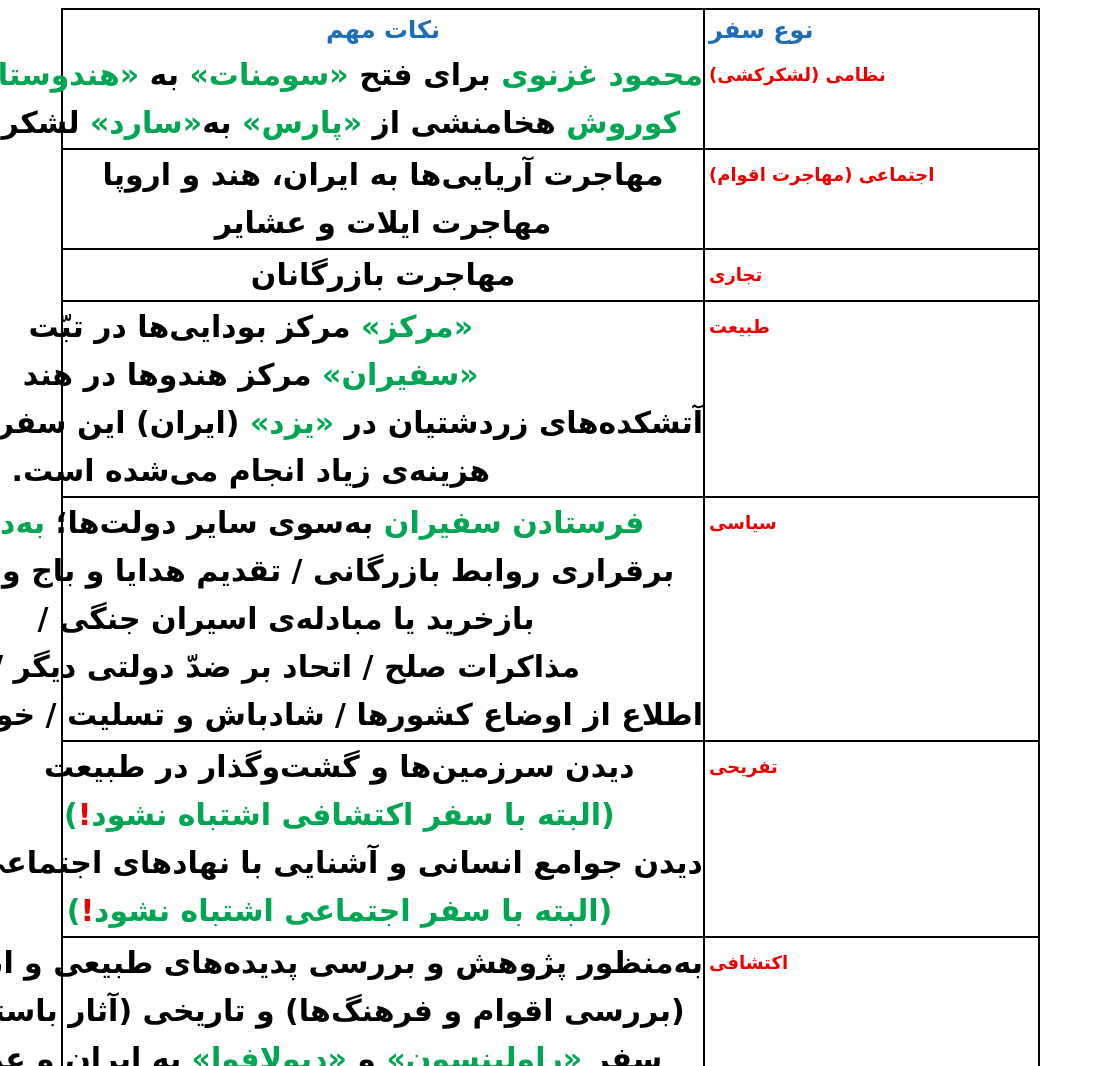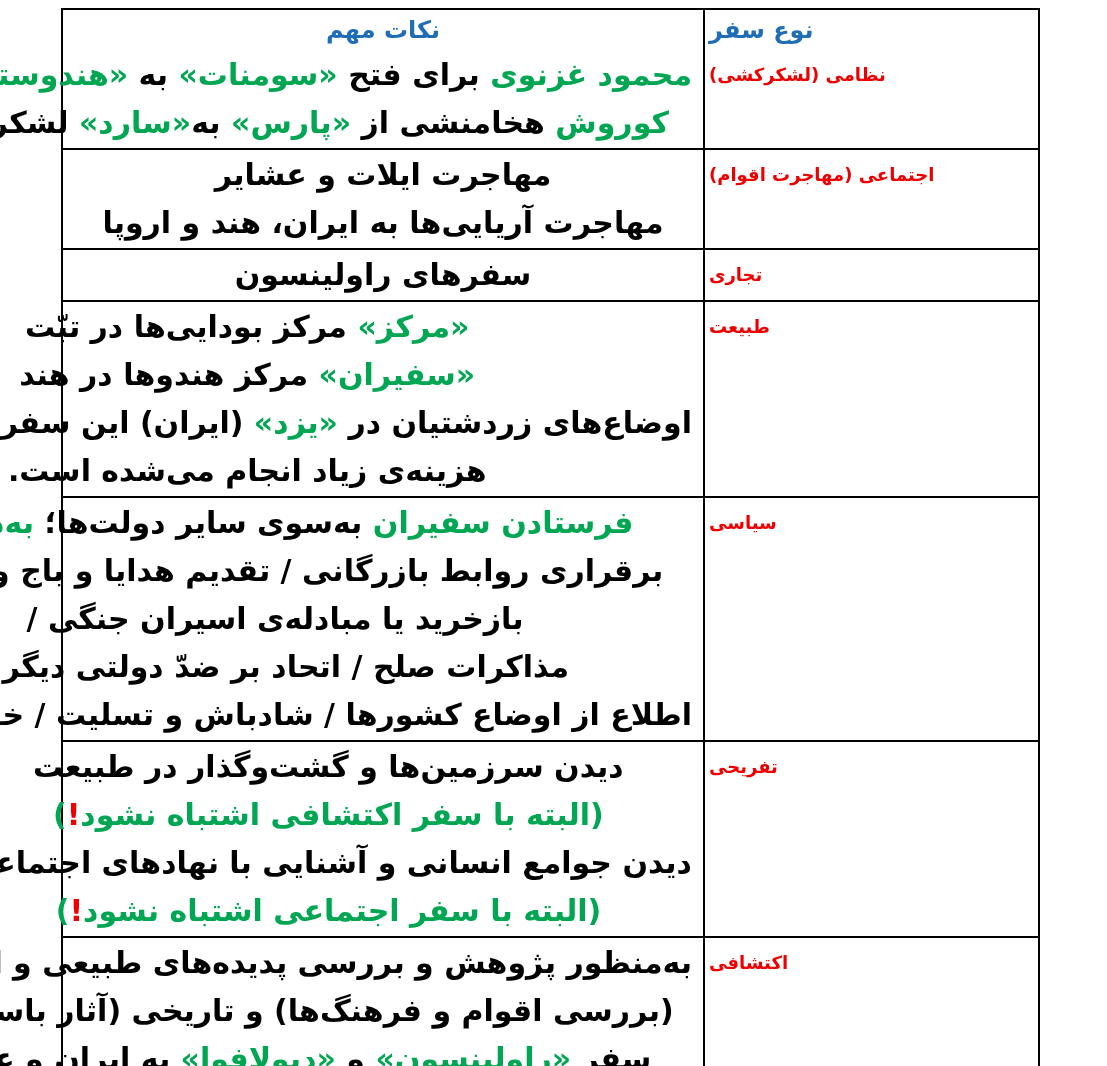--- a/index.html
+++ b/index.html
@@ -29,21 +29,21 @@
   .cell-type {
     width: 335px;
     flex: 0 0 335px;
     border-left: 2px solid #000; 
     text-align: left;
     padding: 1px 4px;
   }
   .cell-notes {
     flex: 1 1 auto;
     text-align: center;
-    padding: 1px 11px;
+    padding: 1px 0;
   }
   .header-row .cell-type,
   .header-row .cell-notes {
     height: 40px;
     line-height: 38px;
     font-size: 24px;
   }
   .c-blue  { color: #1e6db6; }
   .c-red   { color: #ee0000; }
   .c-green { color: #00a651; }
@@ -75,40 +75,40 @@
         <div class="cell-notes">
           <div class="line"><span class="c-green">محمود غزنوی</span><span class="c-black"> برای فتح </span><span class="c-green">«سومنات»</span><span class="c-black"> به </span><span class="c-green">«هندوستان»</span><span class="c-black"> رفت.</span></div>
           <div class="line"><span class="c-green">کوروش</span><span class="c-black"> هخامنشی از </span><span class="c-green">«پارس»</span><span class="c-black"> به</span><span class="c-green">«سارد»</span><span class="c-black"> لشکر محمود.</span></div>
         </div>
       </div>
       <div class="trow">
         <div class="cell-type">
           <span class="type-label c-red">اجتماعی (مهاجرت اقوام)</span>
         </div>
         <div class="cell-notes">
+          <div class="line"><span class="c-black">مهاجرت آریایی‌ها به ایران، هند و اروپا</span></div>
           <div class="line"><span class="c-black">مهاجرت ایلات و عشایر</span></div>
-          <div class="line"><span class="c-black">مهاجرت آریایی‌ها به ایران، هند و اروپا</span></div>
         </div>
       </div>
       <div class="trow">
         <div class="cell-type">
           <span class="type-label c-red">تجاری</span>
         </div>
         <div class="cell-notes">
-          <div class="line"><span class="c-black">سفرهای راولینسون</span></div>
+          <div class="line"><span class="c-black">مهاجرت بازرگانان</span></div>
         </div>
       </div>
       <div class="trow">
         <div class="cell-type">
           <span class="type-label c-red">طبیعت</span>
         </div>
         <div class="cell-notes">
           <div class="line"><span class="c-green">«مرکز»</span><span class="c-black"> مرکز بودایی‌ها در تبّت</span></div>
           <div class="line"><span class="c-green">«سفیران»</span><span class="c-black"> مرکز هندوها در هند</span></div>
-          <div class="line"><span class="c-black">اوضاع‌های زردشتیان در </span><span class="c-green">«یزد»</span><span class="c-black"> (ایران) این سفرها با سختی و</span></div>
+          <div class="line"><span class="c-black">آتشکده‌های زردشتیان در </span><span class="c-green">«یزد»</span><span class="c-black"> (ایران) این سفرها با سختی و</span></div>
           <div class="line"><span class="c-black">هزینه‌ی زیاد انجام می‌شده است.</span></div>
         </div>
       </div>
       <div class="trow">
         <div class="cell-type">
           <span class="type-label c-red">سیاسی</span>
         </div>
         <div class="cell-notes">
           <div class="line"><span class="c-green">فرستادن سفیران</span><span class="c-black"> به‌سوی سایر دولت‌ها؛ </span><span class="c-green">به‌دلایل</span><span class="c-black">:</span></div>
           <div class="line"><span class="c-black">برقراری روابط بازرگانی / تقدیم هدایا و باج و خراج /</span></div>

